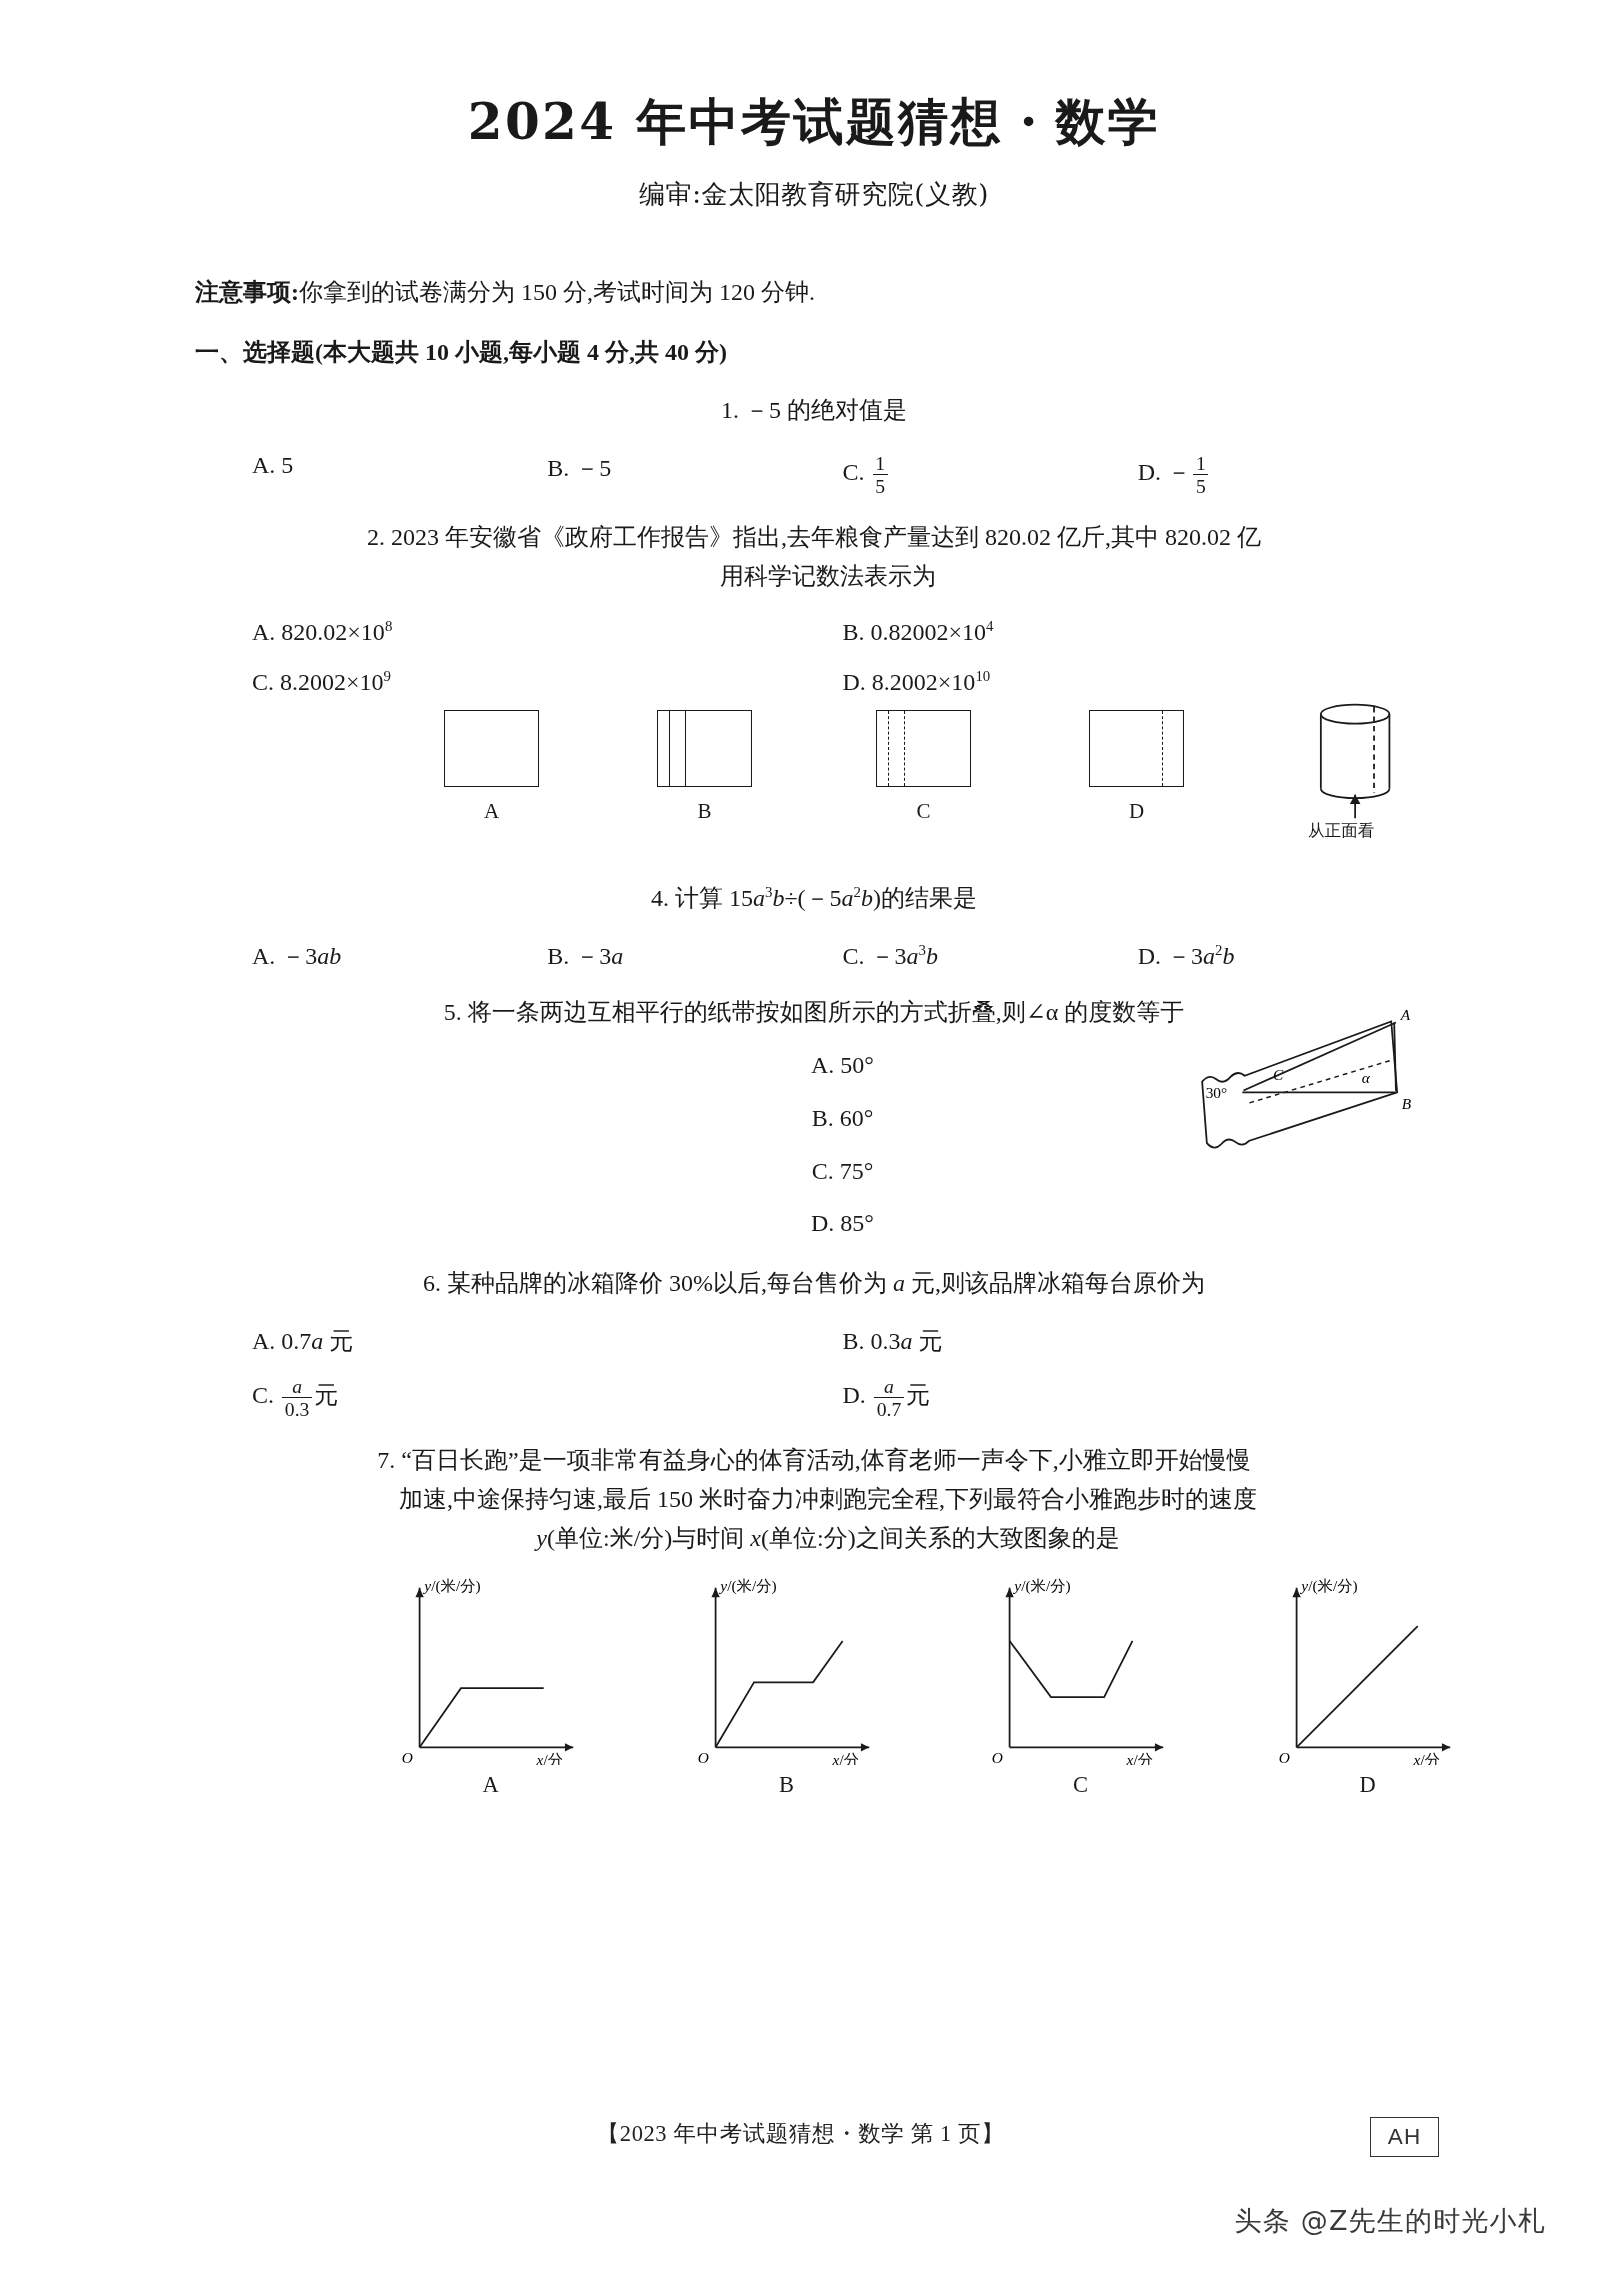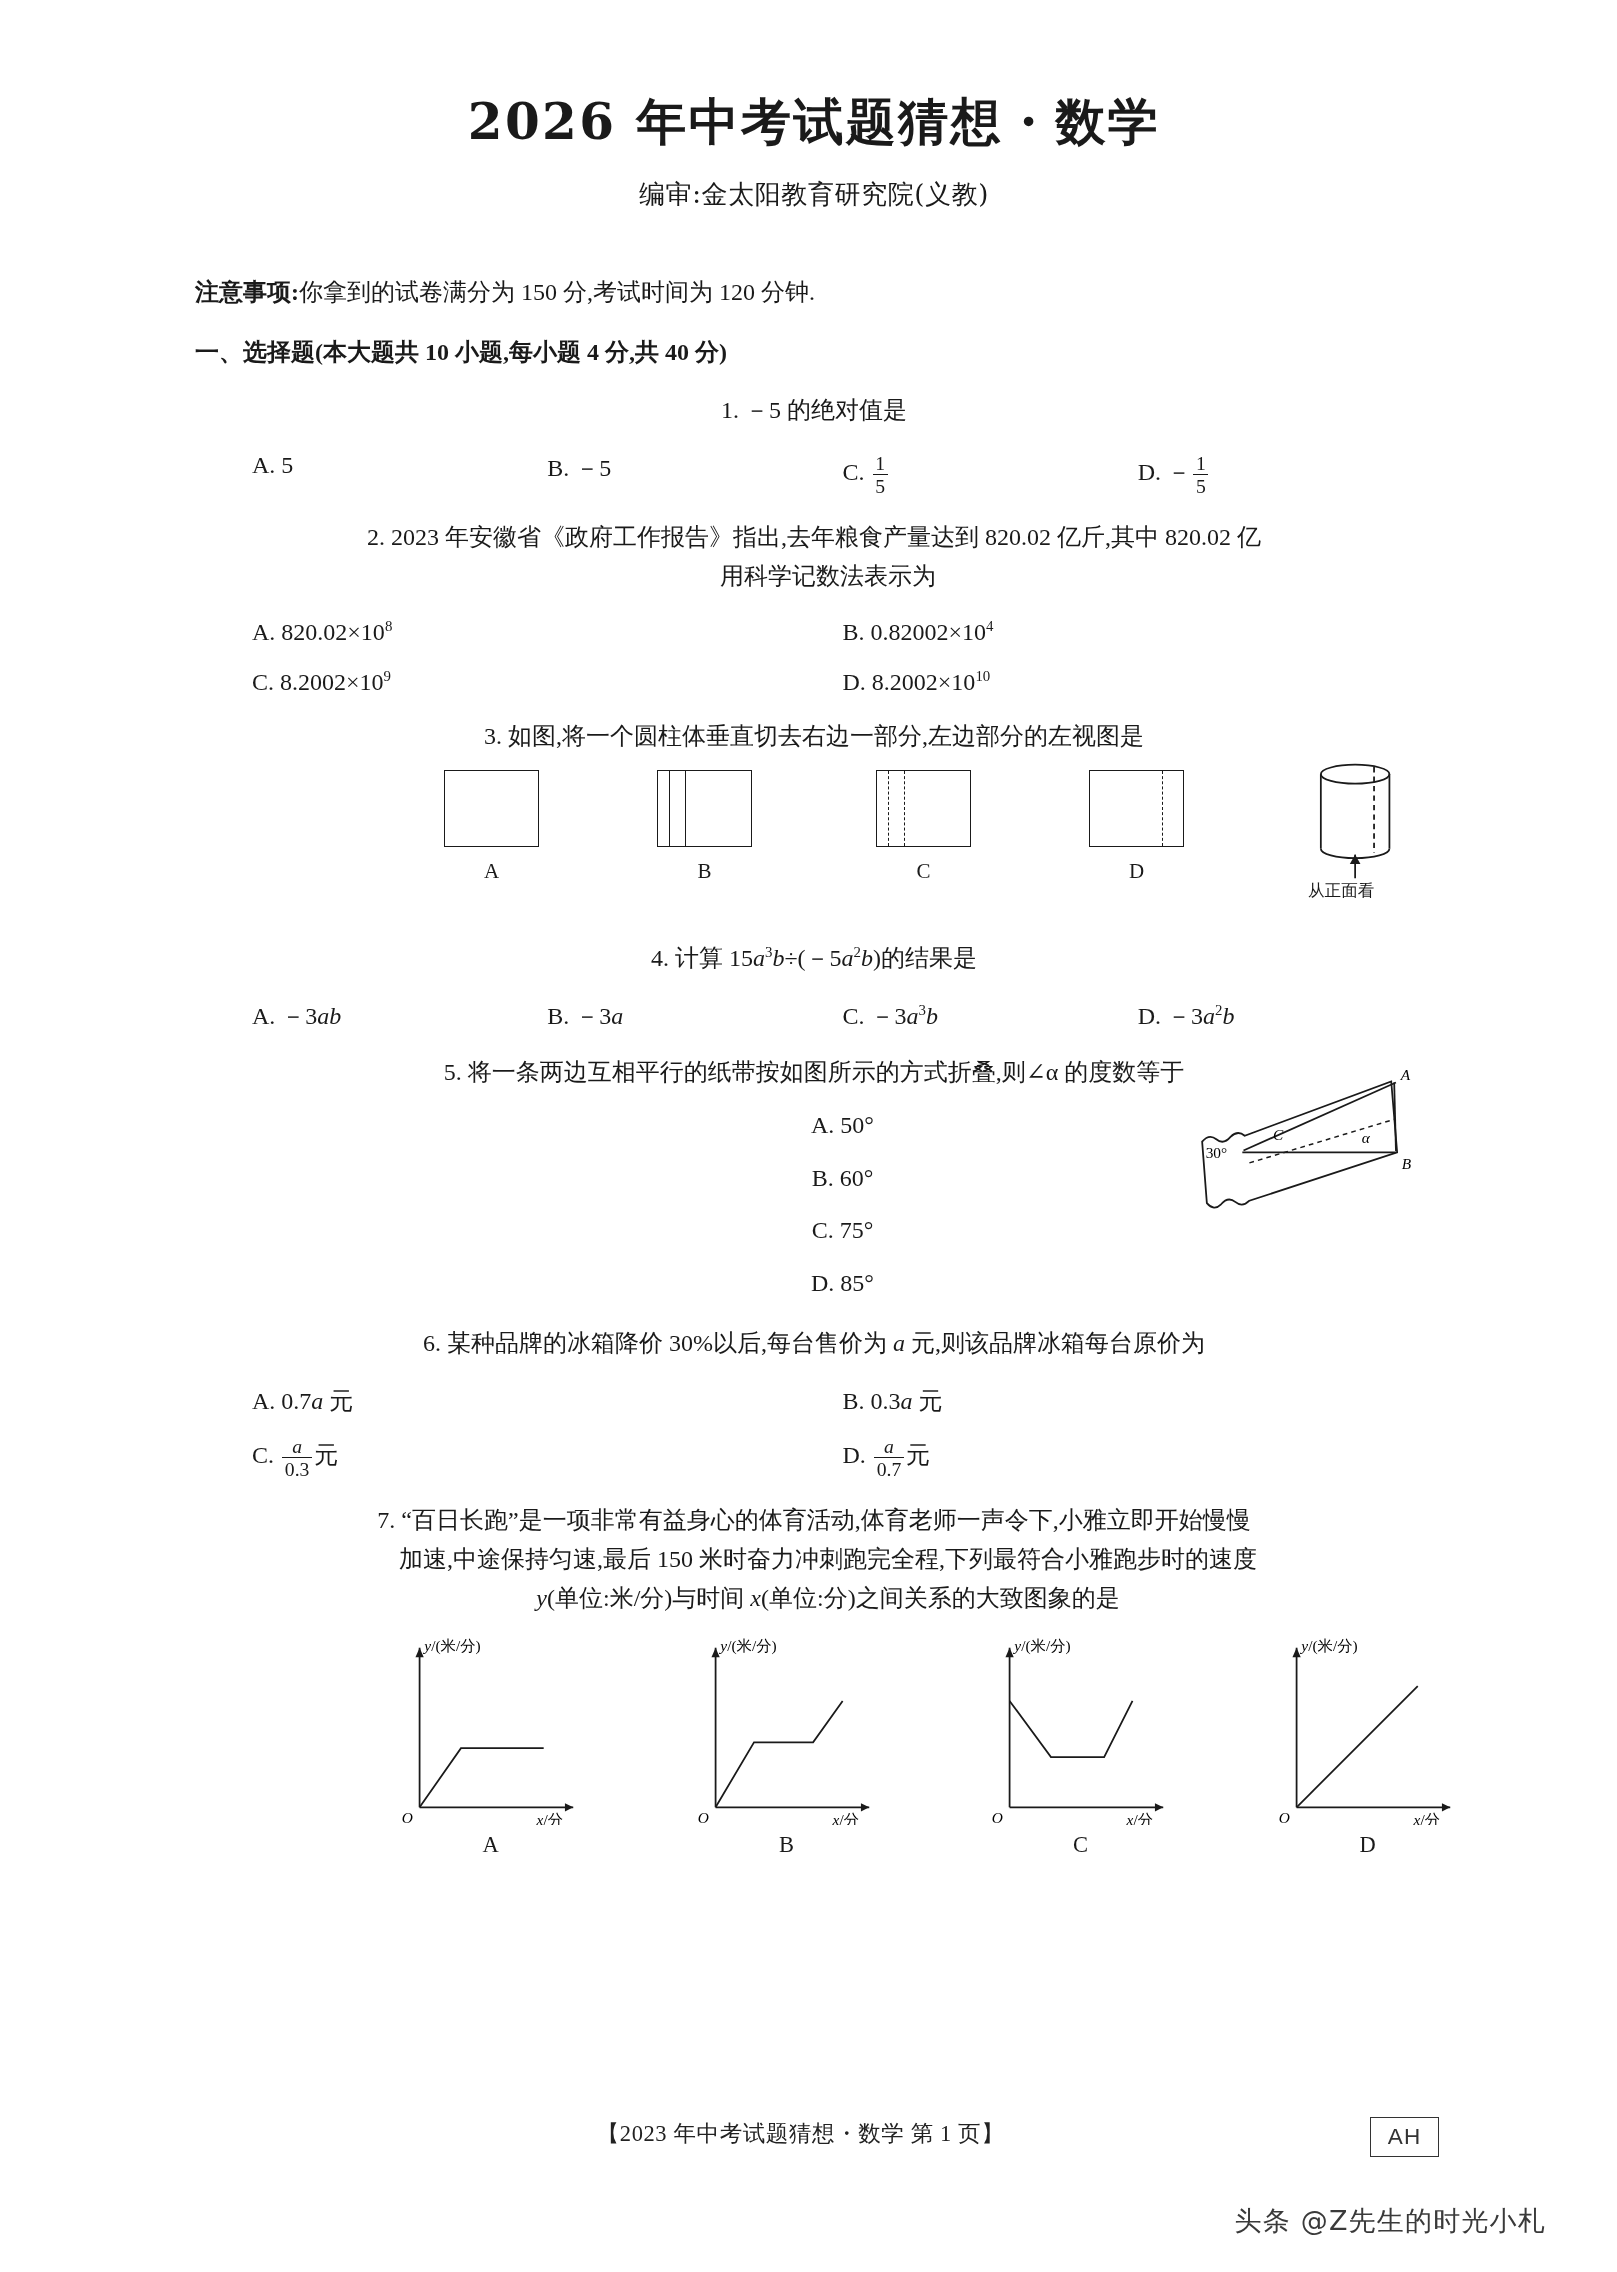--- a/index.html
+++ b/index.html
@@ -187,21 +187,21 @@
     font-family: "DejaVu Sans", sans-serif;
     letter-spacing: 1.2px;
   }
 </style>
 </head>
 <body>
 
 <div class="page">
   <div class="content">
 
-    <h1 class="doc-title">2026 年中考试题猜想・数学</h1>
+    <h1 class="doc-title">2024 年中考试题猜想・数学</h1>
     <div class="doc-subtitle">编审:金太阳教育研究院(义教)</div>
 
     <div class="notice">
       <b>注意事项:</b><span>你拿到的试卷满分为 150 分,考试时间为 120 分钟.</span>
     </div>
 
     <div class="section-title">一、选择题(本大题共 10 小题,每小题 4 分,共 40 分)</div>
 
     <div class="q">
       <span>1.</span>
@@ -221,24 +221,20 @@
     </div>
     <div class="opts two">
       <div>A. 820.02×10<sup>8</sup></div>
       <div>B. 0.82002×10<sup>4</sup></div>
     </div>
     <div class="opts two">
       <div>C. 8.2002×10<sup>9</sup></div>
       <div>D. 8.2002×10<sup>10</sup></div>
     </div>
 
-    <div class="q">
-      <span>3.</span>
-      <span>如图,将一个圆柱体垂直切去右边一部分,左边部分的左视图是</span>
-    </div>
     <div class="fig-row-q3">
 
       <div class="box-fig" style="left:249px; top:6px;"></div>
       <div class="fig-label" style="left:249px; top:95px;">A</div>
 
       <div class="box-fig" style="left:462px; top:6px;">
         <div class="vline" style="left:10.7px;"></div>
         <div class="vline" style="left:27px;"></div>
       </div>
       <div class="fig-label" style="left:462px; top:95px;">B</div>

